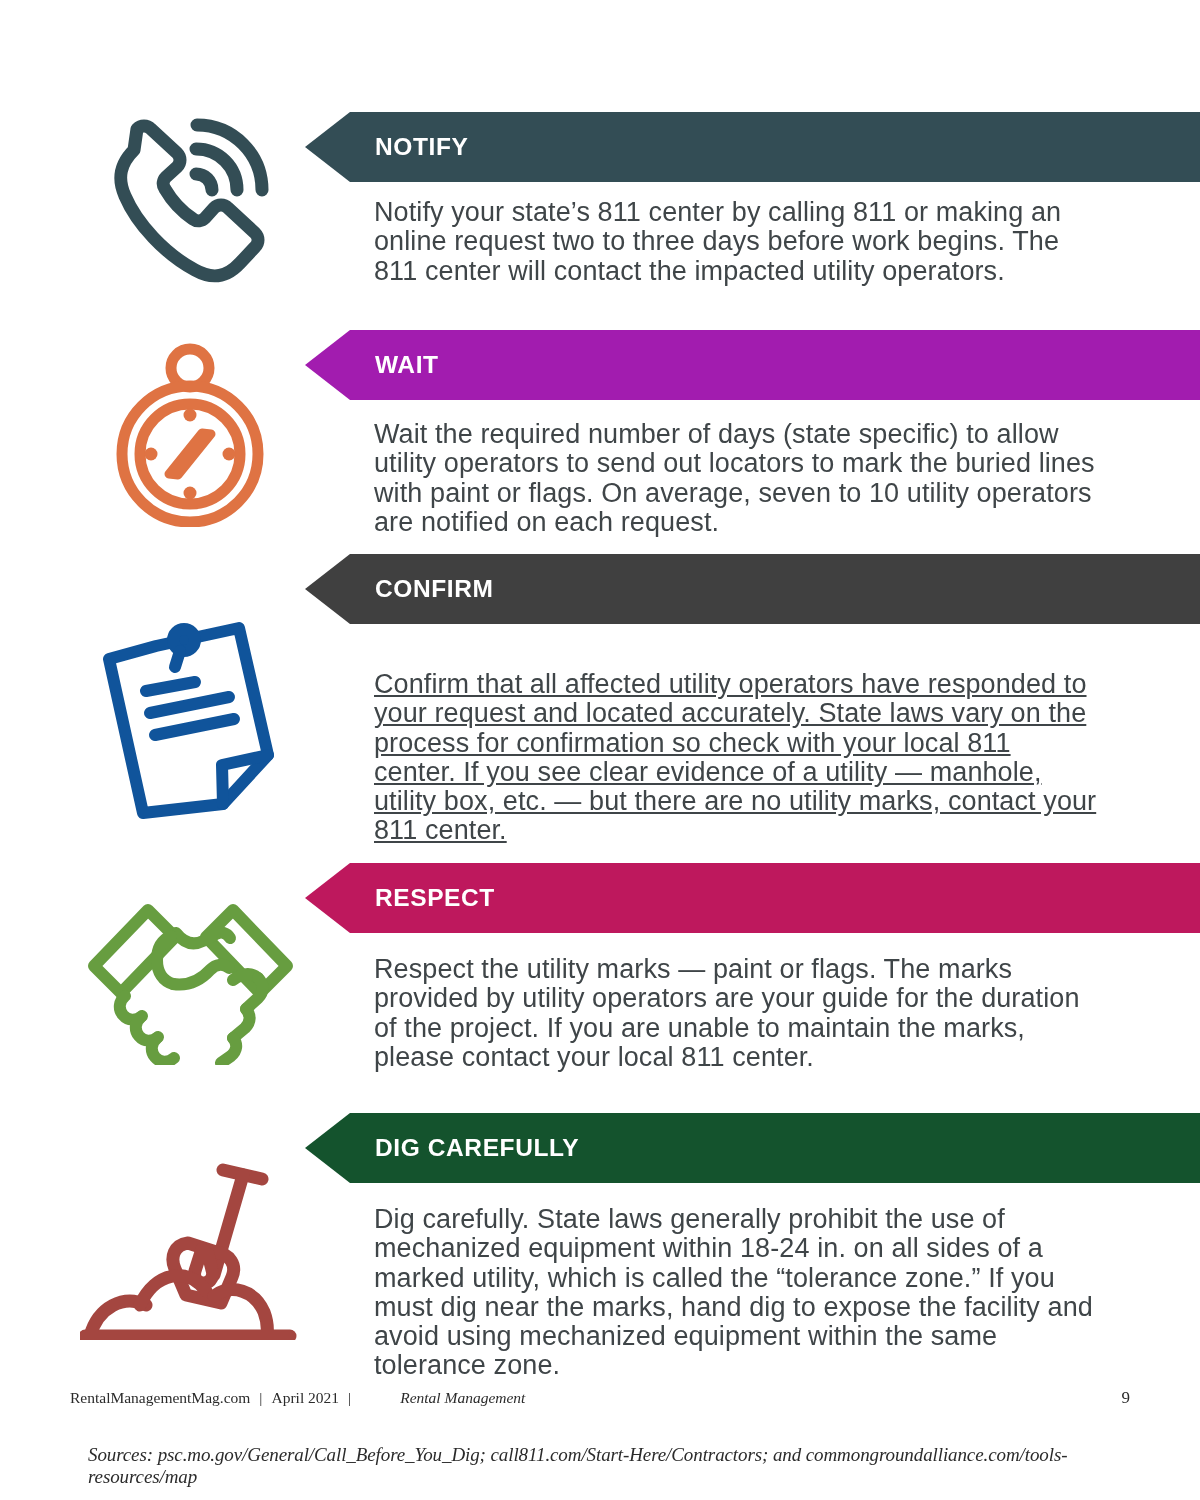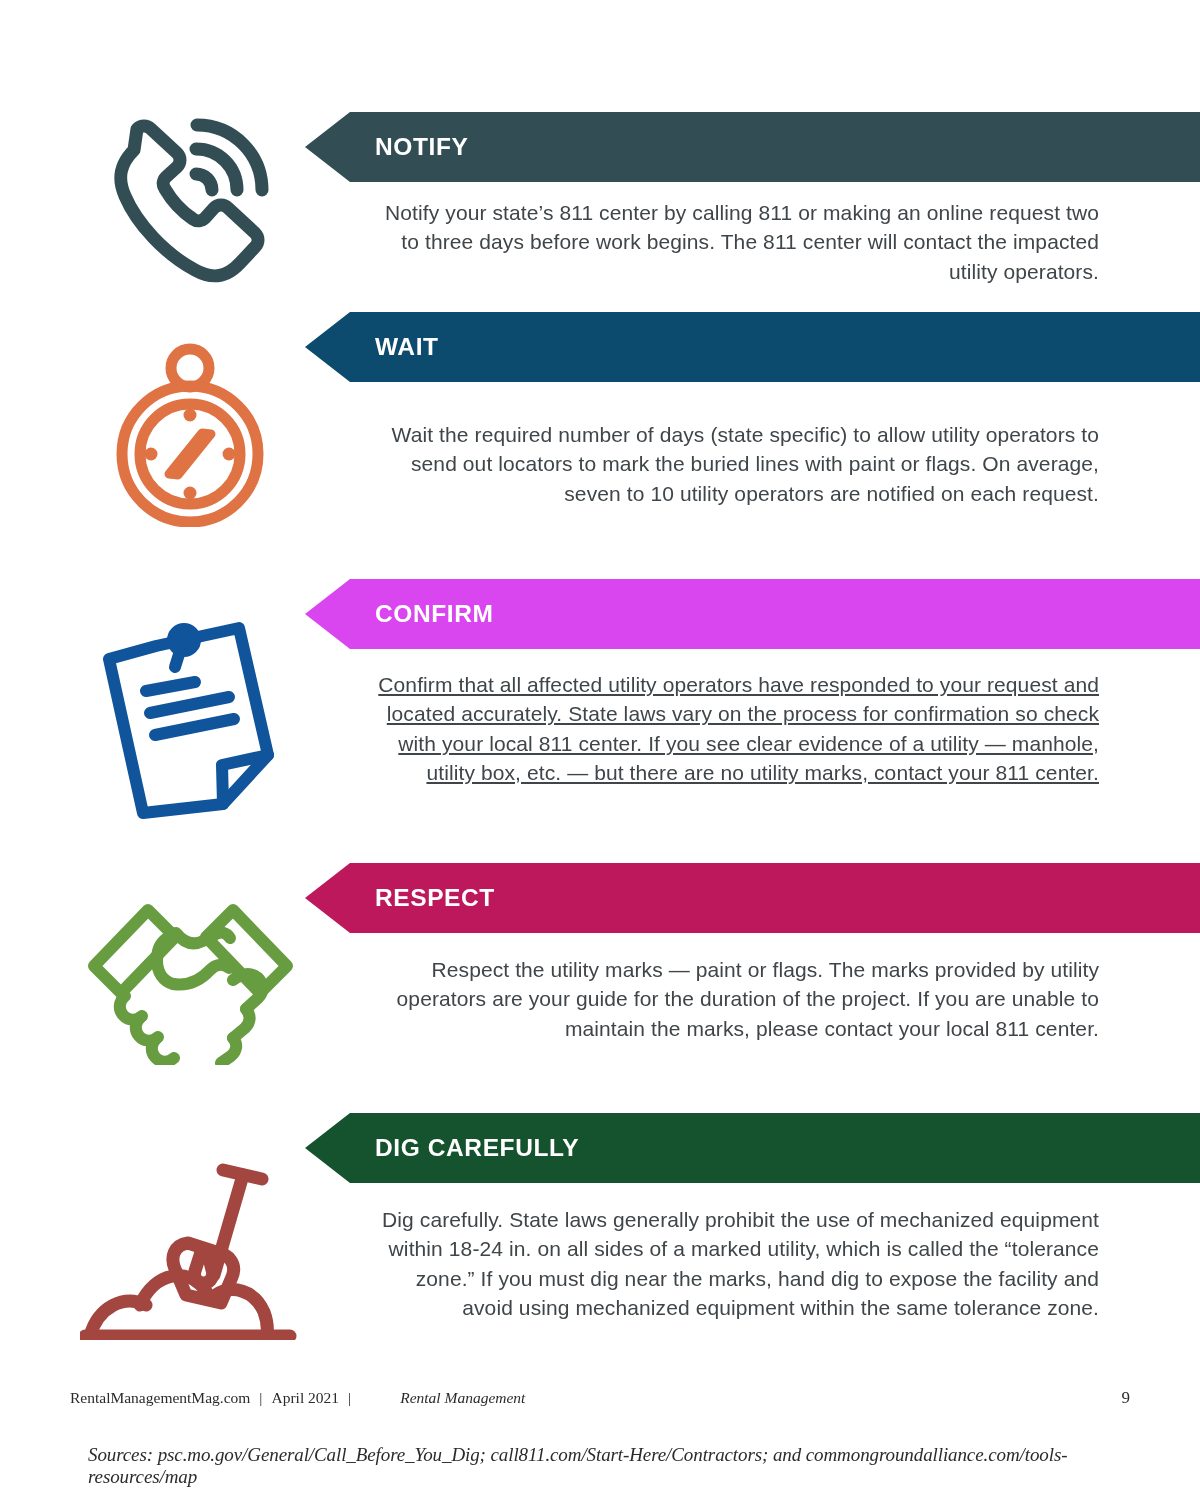--- a/index.html
+++ b/index.html
@@ -56,24 +56,23 @@
     font-weight: bold;
     letter-spacing: 0.6px;
     white-space: nowrap;
   }
 
   .body-text {
     position: absolute;
     left: 374px;
     width: 725px;
     color: #3f4548;
-    font-size: 21px;
+    font-size: 27px;
     line-height: 29.3px;
     letter-spacing: 0.1px;
-    text-align: right;
   }
 
   
   .sources {
     position: absolute;
     left: 88px;
     top: 1444px;
     width: 1040px;
     font-family: "Liberation Serif", serif;
     font-style: italic;
@@ -132,42 +131,42 @@
           <path d="M103 92 L70 133 L61 132 L94 91 Z" fill="#df7343" stroke-width="9"></path>
         </g>
         <g fill="#df7343">
           <circle cx="82" cy="73" r="6.5"></circle>
           <circle cx="82" cy="151" r="6.5"></circle>
           <circle cx="43" cy="112" r="6.5"></circle>
           <circle cx="121" cy="112" r="6.5"></circle>
         </g>
       </svg>
     </div>
-    <div class="banner" style="top:312px;background:#0c4a6e;">
+    <div class="banner" style="top:330px;background:#a21caf;">
       <div class="banner-title">WAIT</div>
     </div>
     <div class="body-text" style="top:420px;">Wait the required number of days (state specific) to allow utility operators to send out locators to mark the buried lines with paint or flags. On average, seven to 10 utility operators are notified on each request.</div>
   </div>
 
   <div class="step" style="top:0;">
     <div class="icon-box" style="top:615px;height:205px;">
       <svg width="185" height="205" viewBox="0 0 185 205">
         <g fill="none" stroke="#10549b" stroke-width="12" stroke-linecap="round" stroke-linejoin="round">
           <path d="M63 30 L148 12 L178 148 L131 192 L48 193 L8 43 Z" stroke-width="0" fill="none"></path>
           <path d="M58 31 L141 13 L170 140 L125 189 L45 198 L11 44 Z"></path>
           <path d="M170 140 L124 150 L125 189"></path>
           <path d="M48 76 L97 67"></path>
           <path d="M52 98 L131 82"></path>
           <path d="M57 120 L136 104"></path>
           <circle cx="86" cy="25" r="11"></circle>
           <path d="M82 36 L77 52"></path>
         </g>
       </svg>
     </div>
-    <div class="banner" style="top:579px;background:#d946ef;">
+    <div class="banner" style="top:554px;background:#404040;">
       <div class="banner-title">CONFIRM</div>
     </div>
     <div class="body-text" style="top:670px;text-decoration:underline;">Confirm that all affected utility operators have responded to your request and located accurately. State laws vary on the process for confirmation so check with your local 811 center. If you see clear evidence of a utility — manhole, utility box, etc. — but there are no utility marks, contact your 811 center.</div>
   </div>
 
   <div class="step" style="top:0;">
     <div class="icon-box" style="top:900px;height:165px;">
       <svg width="215" height="165" viewBox="0 0 215 165">
         <g fill="none" stroke="#679d40" stroke-width="12" stroke-linecap="round" stroke-linejoin="round">
           <path d="M11 66 L65 10 L92 37 L38 93 Z"></path>

